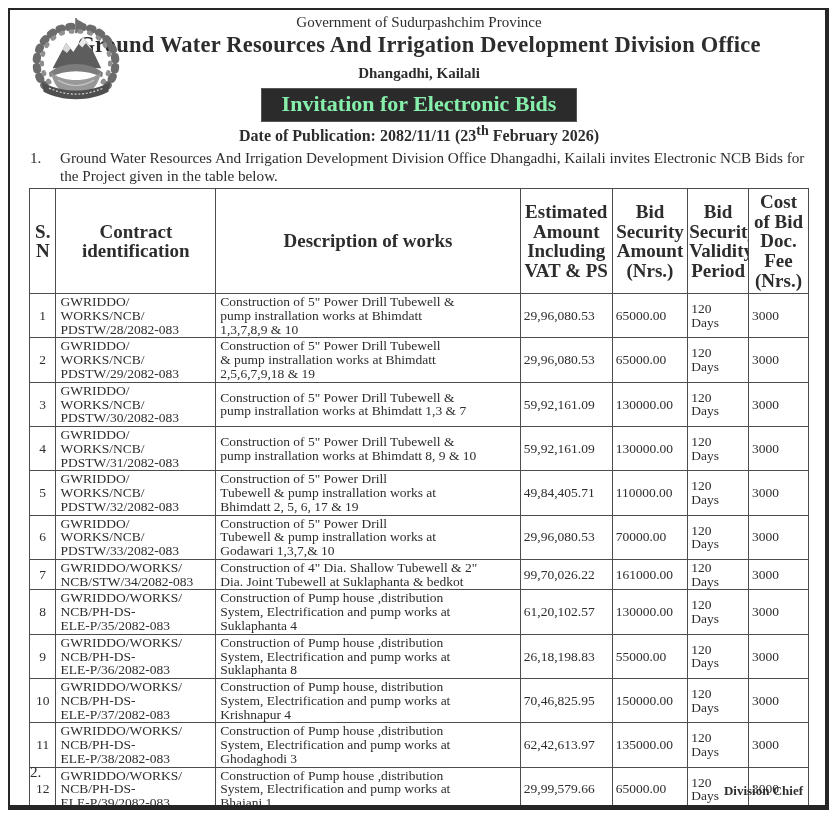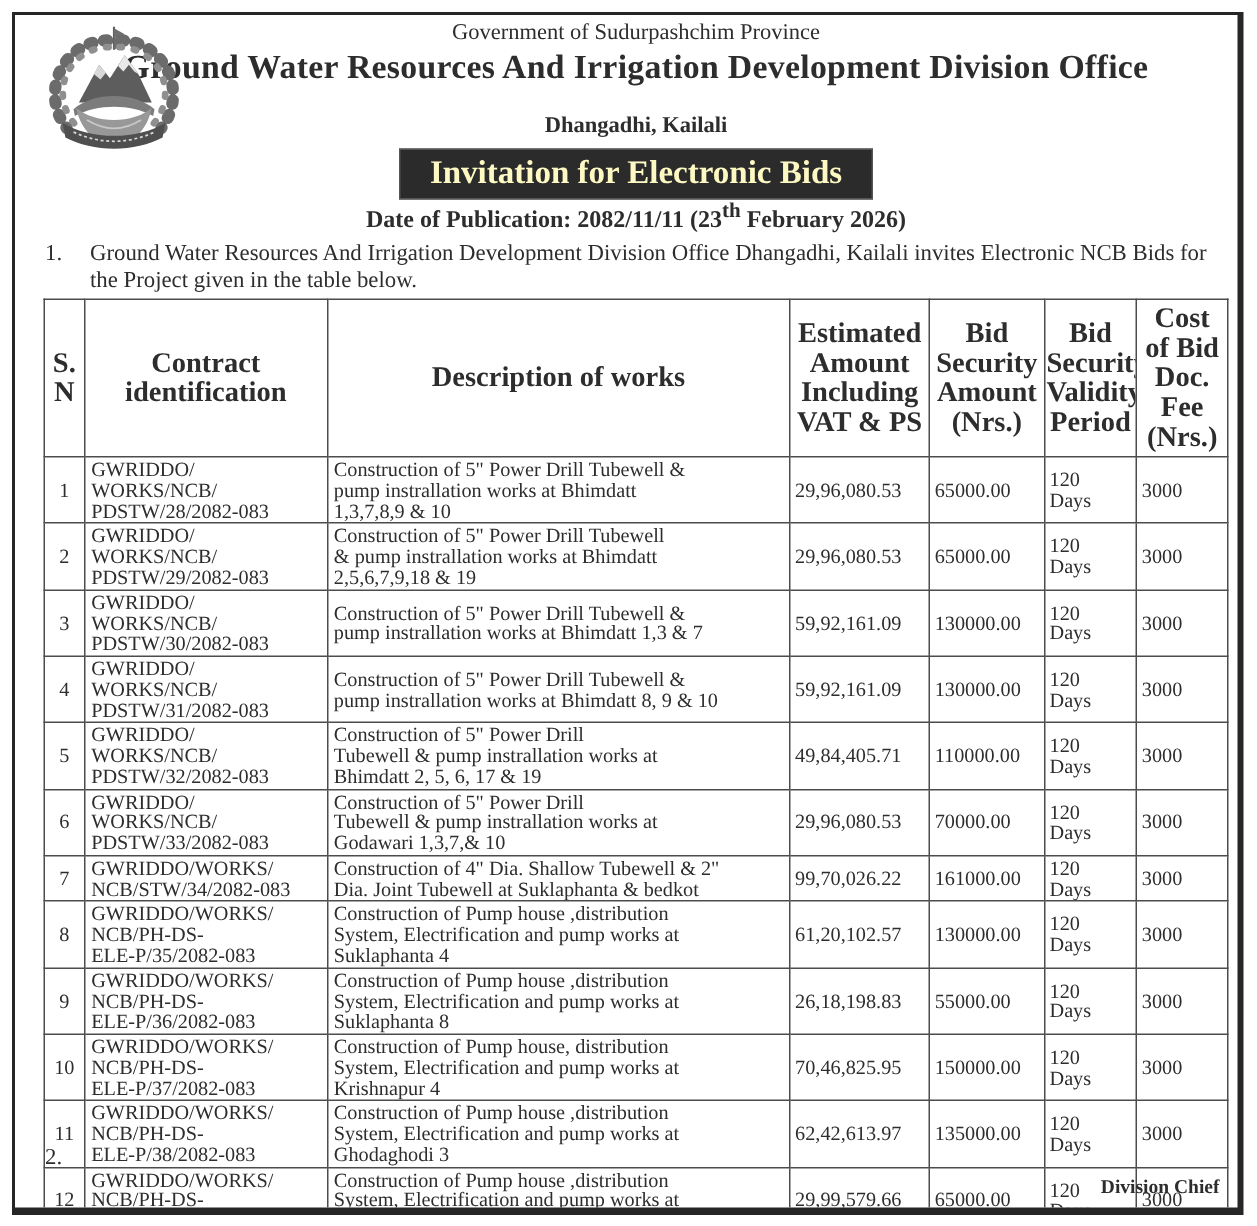--- a/index.html
+++ b/index.html
@@ -5,28 +5,28 @@
   * { box-sizing: border-box; }
   html,body { margin:0; padding:0; background:#ffffff; }
   .page {
     width:838px; height:817px; background:#ffffff;
     padding:8px 9px 7px 8px;
     font-family:"Liberation Serif", serif; color:#2d2d2d;
   }
   .frame {
     height:100%; position:relative; overflow:hidden;
     border:2px solid #262626; border-right-width:4px; border-bottom-width:5px;
-    padding:4px 6px 6px 19px;
+    padding:4px 16px 6px 19px;
     display:flex; flex-direction:column; background:#fff;
   }
   .logo { position:absolute; left:21px; top:6px; width:90px; height:92px; }
   .hdr { text-align:center; flex:none; }
   .hdr-line { font-size:15px; line-height:1.15; }
   .office { font-size:22.5px; font-weight:bold; line-height:1.18; margin-top:1px; letter-spacing:0.2px; }
-  .loc { font-size:15px; font-weight:bold; margin-top:17px; }
+  .loc { font-size:15px; font-weight:bold; margin-top:6px; }
   .banner-wrap { margin-top:6px; line-height:1; }
   .banner {
     display:inline-block; color:#ffffff; background:#2b2b2b;
     font-size:22px; font-weight:bold; padding:4px 20px 6px 20px;
     border:1px solid #555;
   }
   .pub { font-size:16px; font-weight:bold; margin-top:5px; }
   .pub sup { font-size:14px; vertical-align:super; line-height:0; }
   .intro { display:flex; font-size:15.2px; line-height:1.17; margin:4px 0 4px 0; text-align:left; flex:none; }
   .intro .num { flex:none; width:31px; padding-left:1px; }
@@ -75,21 +75,21 @@
 
       <path d="M12 72 C 32 85 68 85 88 72 L 86 83 C 66 94 34 94 14 83 Z" fill="#4f4f4f"></path>
       <path d="M20 79 C 40 88 60 88 80 79" fill="none" stroke="#d6d6d6" stroke-width="1.3" stroke-dasharray="2.2 2"></path>
     </svg>
 
     <div class="hdr">
       <div class="hdr-line">Government of Sudurpashchim Province</div>
       <div class="office">Ground Water Resources And Irrigation Development Division Office</div>
       <div class="loc">Dhangadhi, Kailali</div>
       <div class="banner-wrap">
-        <span class="banner" id="banner" style="background: rgb(43, 43, 43); color: #fef9c3;">Invitation for Electronic Bids</span>
+        <span class="banner" id="banner" style="background: rgb(43, 43, 43); color: #86efac;">Invitation for Electronic Bids</span>
       </div>
       <div class="pub"><span>Date of Publication: 2082/11/11 (23</span><sup>th</sup><span> February 2026)</span></div>
     </div>
 
     <div class="intro">
       <span class="num">1.</span>
       <span class="txt">Ground Water Resources And  Irrigation Development Division Office Dhangadhi, Kailali invites Electronic NCB Bids for the Project given in the table below.</span>
     </div>
 
     <div class="tblwrap">

